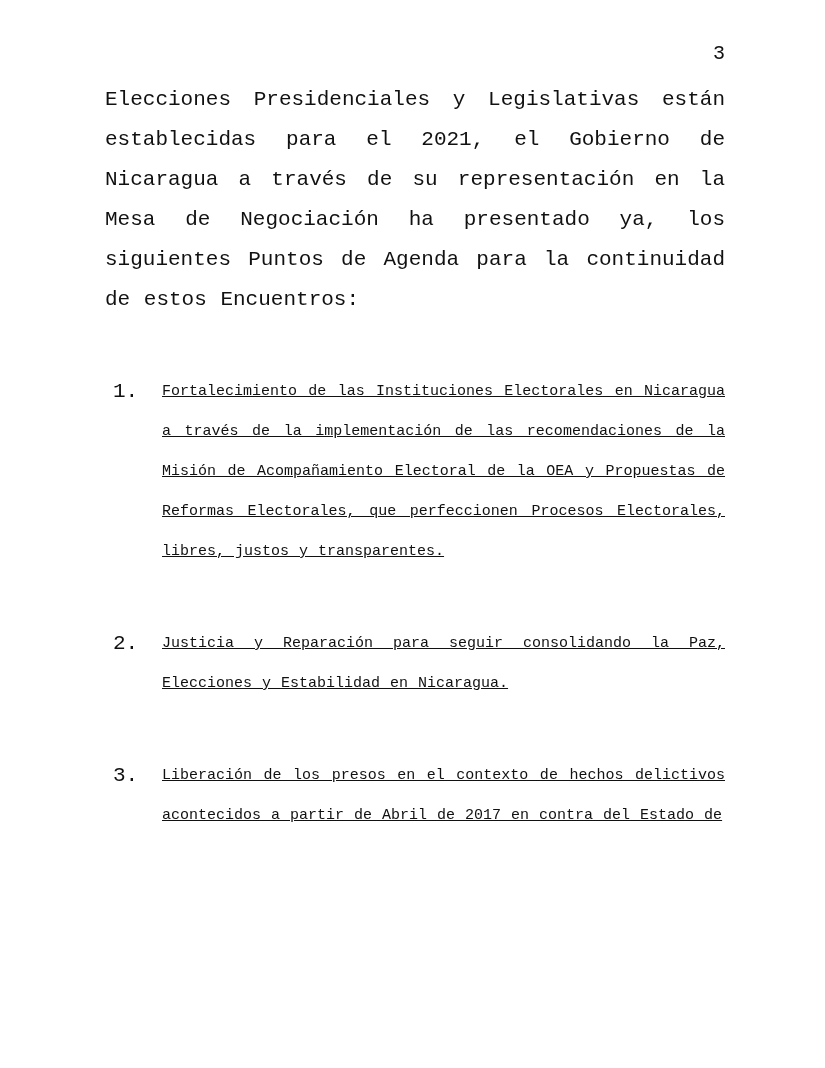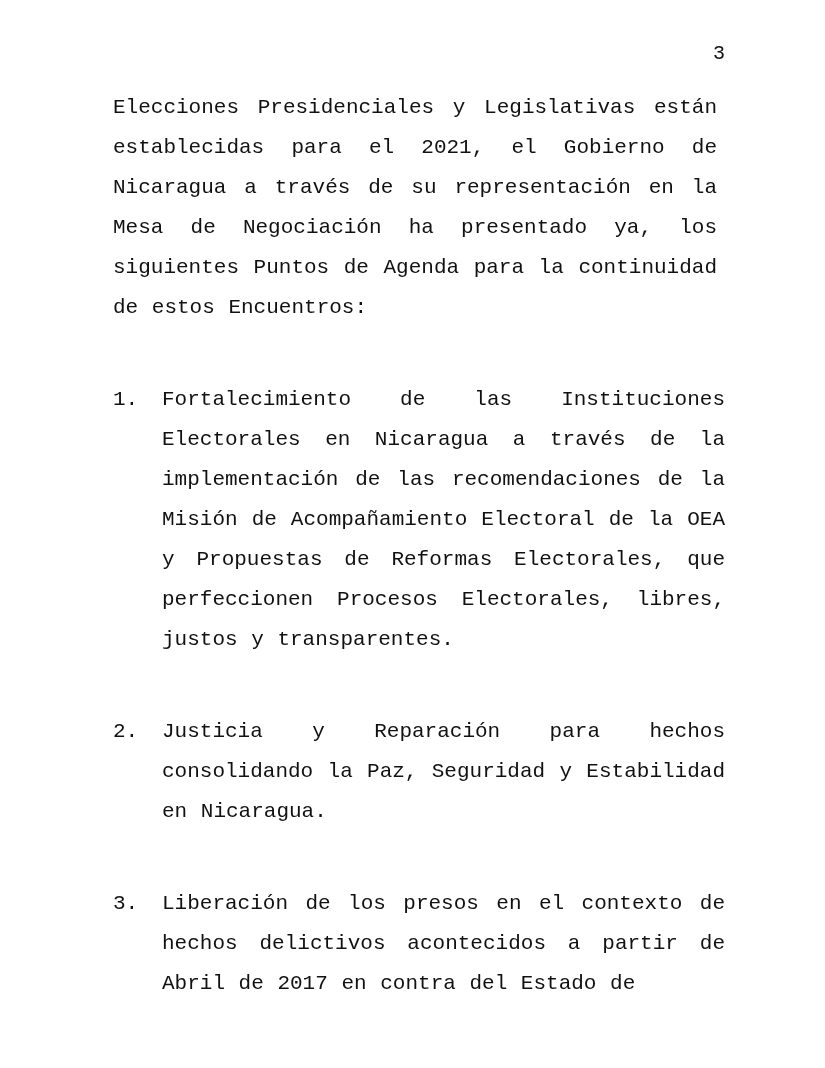--- a/index.html
+++ b/index.html
@@ -23,21 +23,21 @@
     right: 100px;
     font-size: 20px;
     color: #111111;
   }
   .doc-content {
     box-sizing: border-box;
     padding: 80px 100px 0 105px;
     width: 825px;
   }
   .intro-paragraph {
-    margin: 8px;
+    margin: 0;
     font-size: 21px;
     line-height: 40px;
     text-align: justify;
     text-align-last: left;
     word-spacing: 1px;
   }
   .agenda-list {
     margin: 0;
     padding: 0;
     list-style: none;
@@ -49,25 +49,26 @@
   }
   .item-marker {
     flex: 0 0 57px;
     font-size: 21px;
     line-height: 40px;
     padding-left: 8px;
     box-sizing: border-box;
   }
   .item-text {
     flex: 1 1 auto;
-    font-size: 21px;
+    font-size: 15px;
     line-height: 40px;
     text-align: justify;
     text-align-last: left;
     word-spacing: 1px;
+    text-decoration: underline;
   }
 </style>
 </head>
 <body>
 
 <div class="doc-page">
 
   <div class="page-number">3</div>
 
   <div class="doc-content">
@@ -76,21 +77,21 @@
 
     <div class="agenda-list">
 
       <div class="list-item">
         <span class="item-marker">1.</span>
         <span class="item-text">Fortalecimiento de las Instituciones Electorales en Nicaragua a través de la implementación de las recomendaciones de la Misión de Acompañamiento Electoral de la OEA y Propuestas de Reformas Electorales, que perfeccionen Procesos Electorales, libres, justos y transparentes.</span>
       </div>
 
       <div class="list-item">
         <span class="item-marker">2.</span>
-        <span class="item-text">Justicia y Reparación para hechos consolidando la Paz, Seguridad y Estabilidad en Nicaragua.</span>
+        <span class="item-text">Justicia y Reparación para seguir consolidando la Paz, Elecciones y Estabilidad en Nicaragua.</span>
       </div>
 
       <div class="list-item">
         <span class="item-marker">3.</span>
         <span class="item-text">Liberación de los presos en el contexto de hechos delictivos acontecidos a partir de Abril de 2017 en contra del Estado de</span>
       </div>
 
     </div>
   </div>
 </div>

